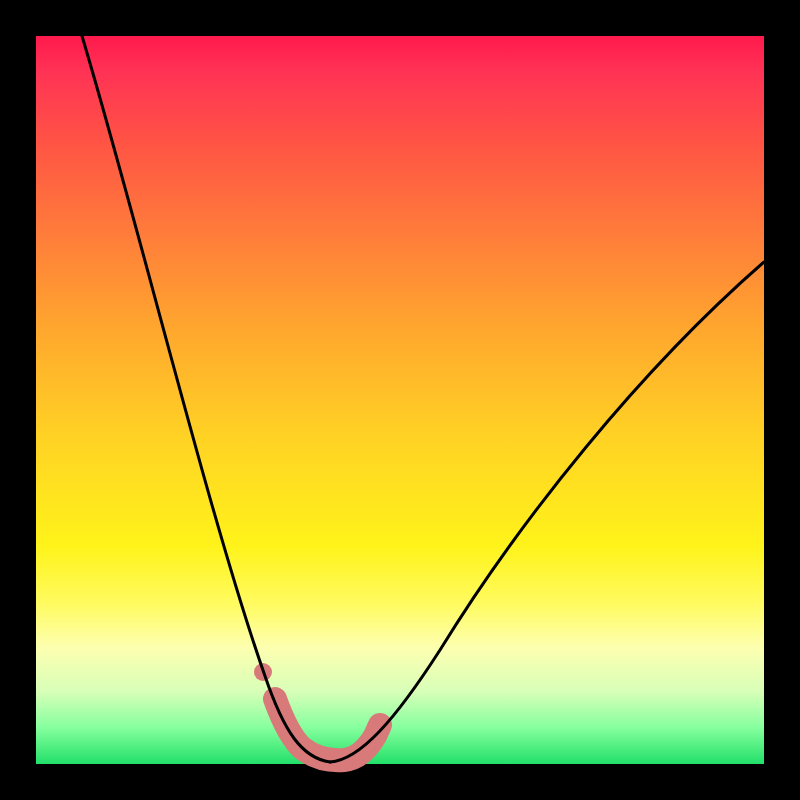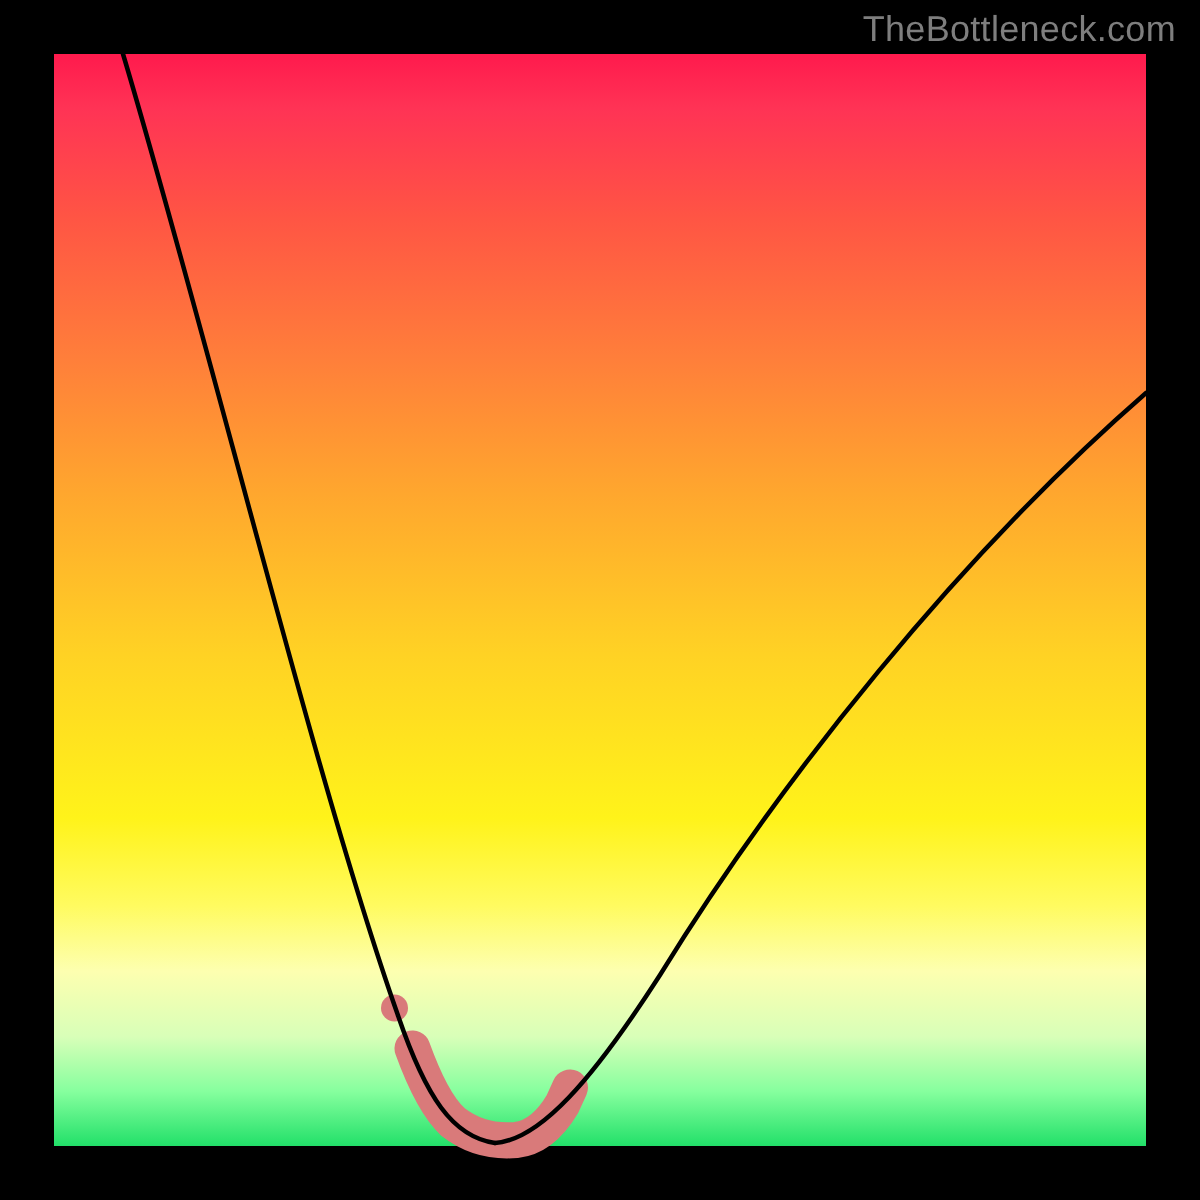--- a/index.html
+++ b/index.html
@@ -58,21 +58,20 @@
     height: 800px;
     z-index: 3;
   }
 </style>
 </head>
 <body>
 
 <div class="frame">
   <div class="plot-area"></div>
 
-  <div class="watermark">TheBottleneck.com</div>
 
   <svg class="curves" viewBox="0 0 800 800">
 
     <path d="M 275 699
              Q 288 735 302 748
              Q 320 762 344 760
              Q 362 758 375 736
              L 380 725" stroke="#d97a7a" stroke-width="24" fill="none" stroke-linecap="round"></path>
 
     <circle cx="263" cy="672" r="9" fill="#d97a7a"></circle>

